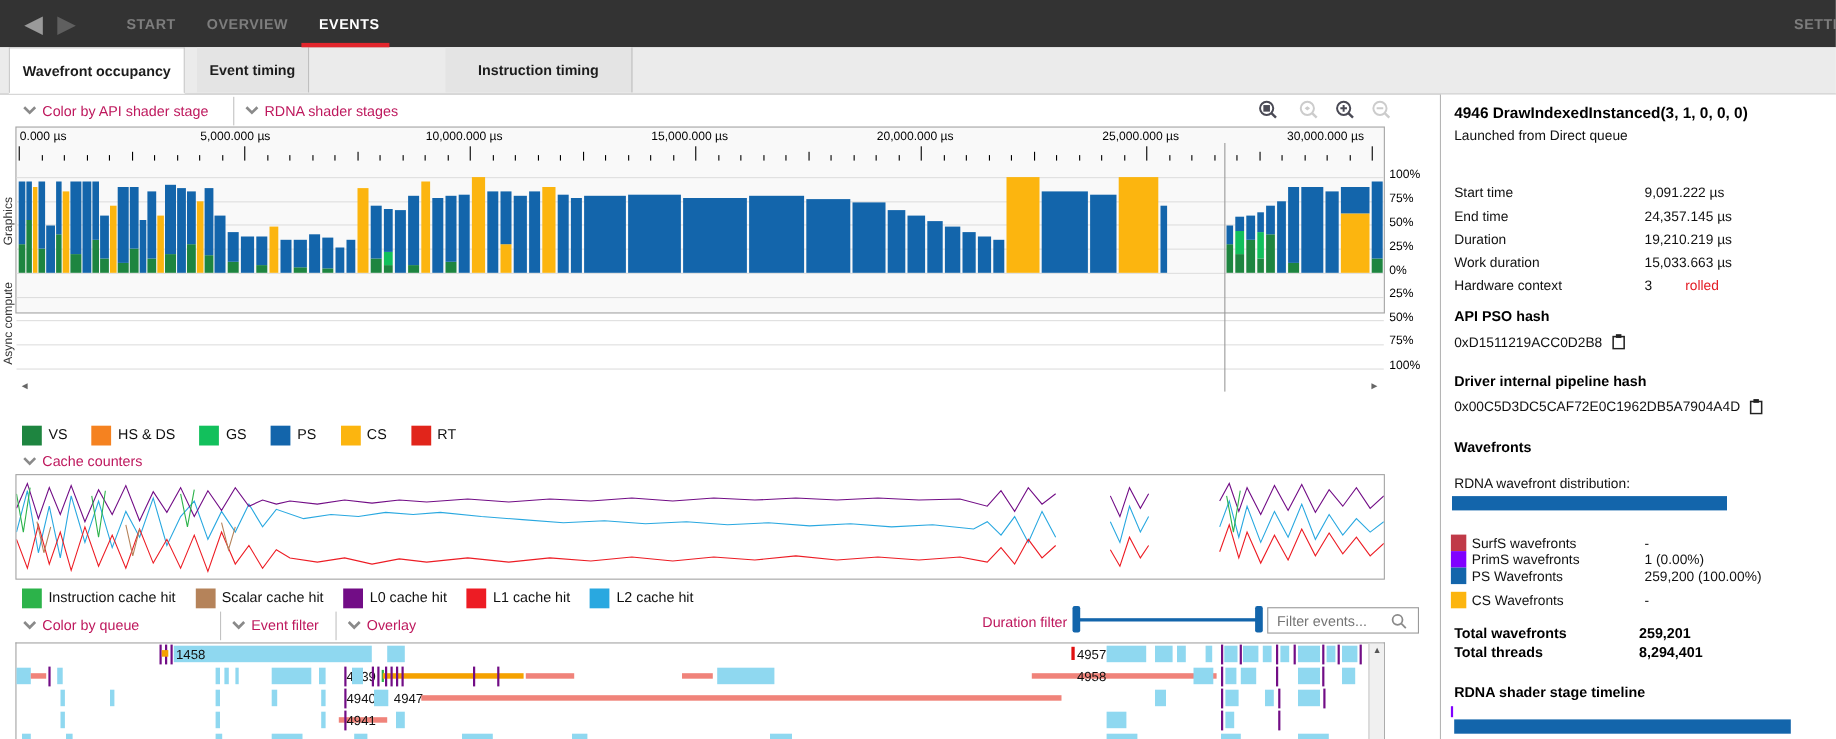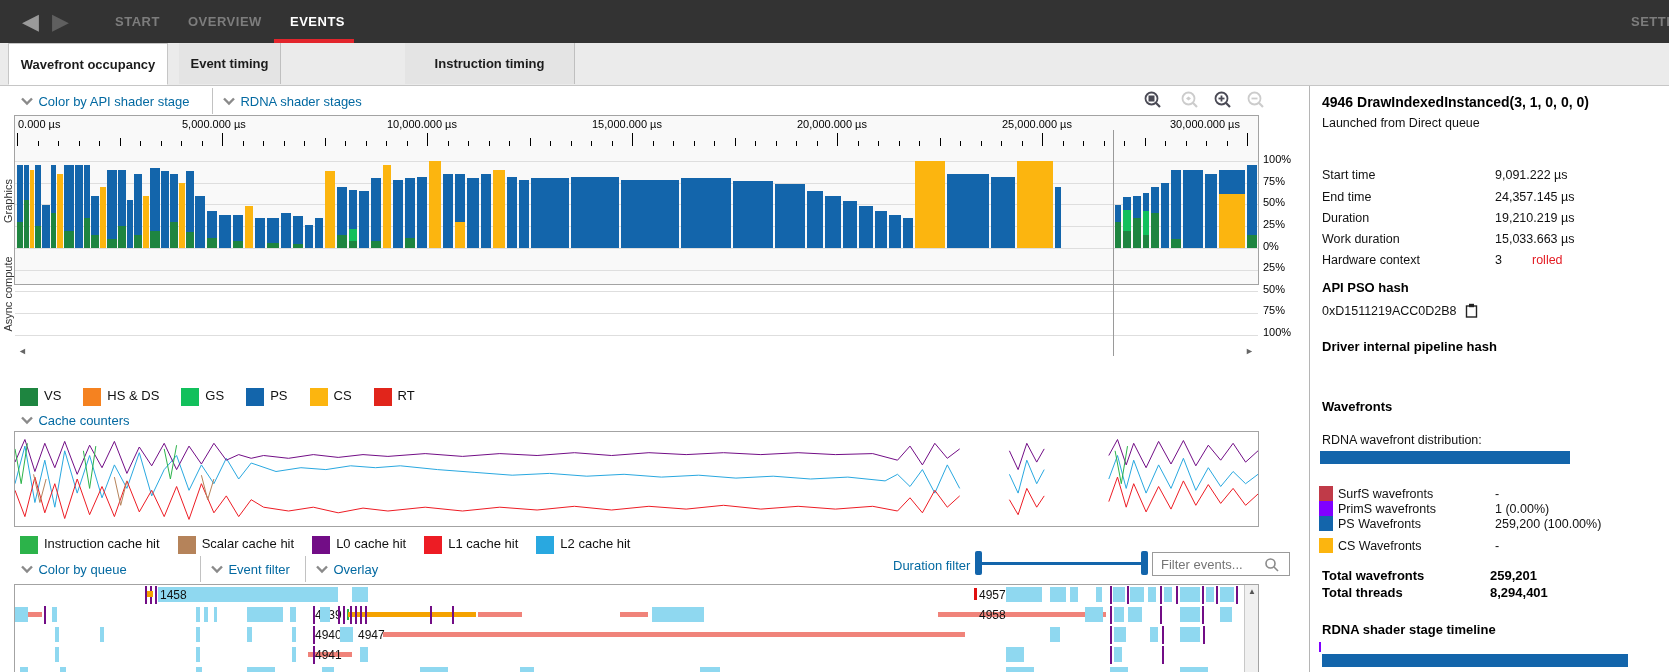--- a/index.html
+++ b/index.html
@@ -12,21 +12,21 @@
   #nav-fwd{left:52px;top:0;color:#5f5f5f;}
   .nav-tab{top:0;height:43px;line-height:43px;font-size:13px;font-weight:bold;letter-spacing:.5px;color:#7d7d7d;cursor:pointer;}
   .nav-tab.active{color:#ffffff;}
   .nav-underline{height:4px;}
   #nav-settings{top:0;right:0;width:38px;height:43px;overflow:hidden;color:#7d7d7d;font-size:13px;font-weight:bold;letter-spacing:.5px;line-height:43px;}
   
   #subtabs{left:0;top:43px;width:1669px;height:42px;background:#ebebeb;border-bottom:1px solid #c6c6c6;}
   .subtab{top:0;height:41px;line-height:41px;text-align:center;font-size:13px;font-weight:bold;color:#1c1c1c;background:#e4e4e4;border-right:1px solid #bfbfbf;cursor:pointer;}
   .subtab.active{background:#ffffff;border:1px solid #c6c6c6;border-bottom:1px solid #ffffff;height:42px;}
   
-  .ctl-label{font-size:13px;color:#0369a1;}
+  .ctl-label{font-size:13px;color:#be185d;}
   .chev{display:inline-block;width:14px;height:9px;}
   .vsep{width:1px;background:#c2c2c2;}
   .zoomicon{width:20px;height:20px;}
   
   #occ-chart{left:14px;top:115px;width:1245px;height:170px;border:1px solid #a3a3a3;background:#f9f9f9;box-sizing:border-box;}
   .ruler-label{top:2px;font-size:11px;color:#000;white-space:nowrap;}
   .tick{background:#000;width:1px;}
   .gridline{left:0;width:1243px;height:1px;background:#dedede;}
   .occ-seg{position:absolute;}
   .scroll-arrow{font-size:9px;color:#666;}
@@ -448,20 +448,26 @@
   <div class="abs p-text" style="left:12px;top:30px;">Launched from Direct queue</div>
   <div id="panel-stats"></div>
   <div class="abs p-bold" style="left:12px;top:194px;">API PSO hash</div>
   <div class="abs p-text" style="left:12px;top:217px;">
     <span>0xD1511219ACC0D2B8</span><span class="copy-icon"><svg width="13" height="15" viewBox="0 0 13 15">
           <rect x="1.5" y="3" width="10" height="11" fill="#fff" stroke="#222" stroke-width="1.4"></rect>
           <rect x="4" y="0.8" width="5" height="3.4" fill="#222"></rect>
         </svg></span>
   </div>
   <div class="abs p-bold" style="left:12px;top:253px;">Driver internal pipeline hash</div>
+  <div class="abs p-text" style="left:12px;top:276px;">
+    <span>0x00C5D3DC5CAF72E0C1962DB5A7904A4D</span><span class="copy-icon"><svg width="13" height="15" viewBox="0 0 13 15">
+          <rect x="1.5" y="3" width="10" height="11" fill="#fff" stroke="#222" stroke-width="1.4"></rect>
+          <rect x="4" y="0.8" width="5" height="3.4" fill="#222"></rect>
+        </svg></span>
+  </div>
   <div class="abs p-bold" style="left:12px;top:313px;">Wavefronts</div>
   <div class="abs p-text" style="left:12px;top:347px;">RDNA wavefront distribution:</div>
   <div class="abs" id="dist-bar" style="left: 10px; top: 365px; width: 250px; height: 13px; background: rgb(19, 101, 171);"></div>
   <div id="wf-legend"></div>
   <div id="panel-totals"></div>
   <div class="abs p-bold" style="left:12px;top:536px;">RDNA shader stage timeline</div>
   <div class="abs" id="tl-tick" style="left: 9px; top: 556px; width: 2px; height: 10px; background: rgb(128, 0, 255);"></div>
   <div class="abs" id="tl-bar" style="left: 12px; top: 568px; width: 306px; height: 13px; background: rgb(19, 101, 171);"></div>
 <div class="abs p-text" style="left: 12px; top: 82px;">Start time</div>
     <div class="abs p-text" style="left: 185px; top: 82px;">9,091.222 µs</div>

